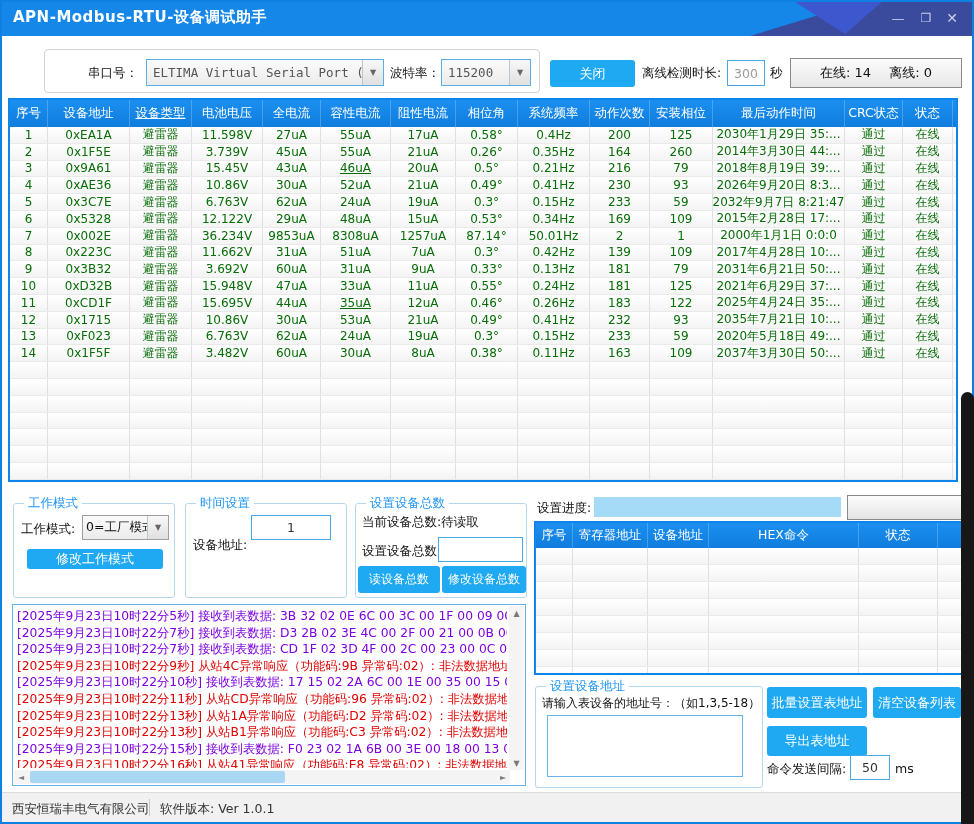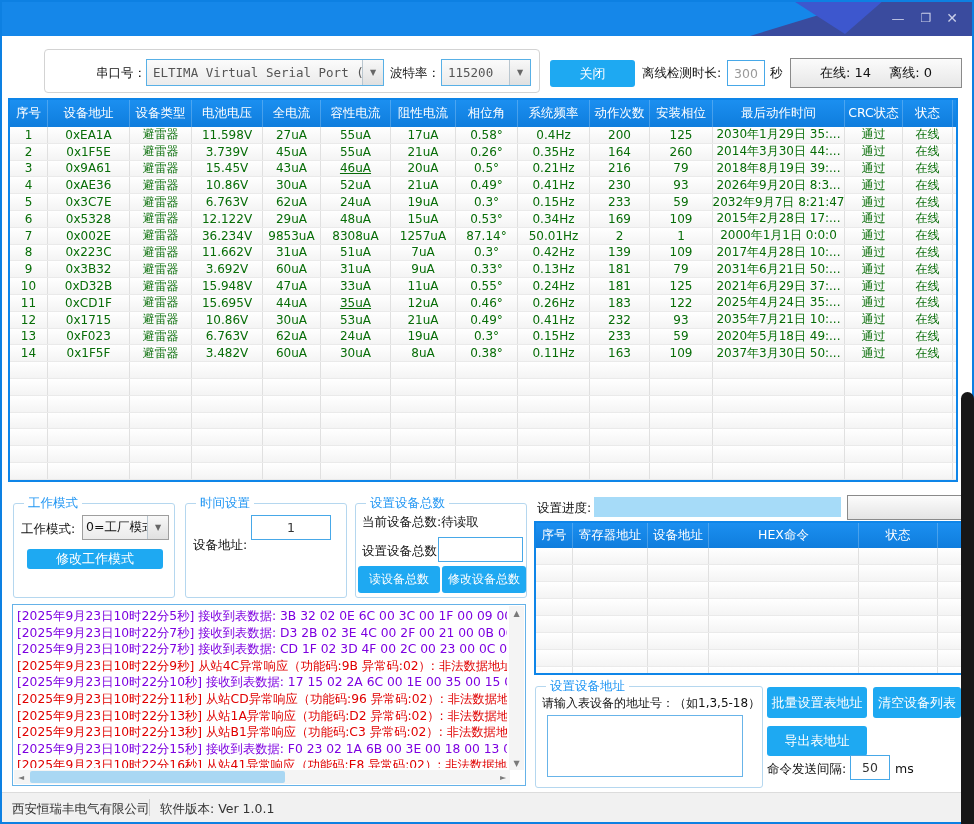--- a/index.html
+++ b/index.html
@@ -73,27 +73,28 @@
   #overlay-scrollbar { left:961px; top:392px; width:13px; height:432px; background:#171717; border-radius:8px 8px 0 0; z-index:60; }
 </style>
 </head>
 <body>
 
 <div id="titlebar" class="abs">
   <svg width="974" height="36">
     <polygon points="868,0 974,0 974,36 750,36" fill="#3A4B9E"></polygon>
     <polygon points="792,0 884,0 845,34" fill="#3D57CE"></polygon>
   </svg>
+  <div id="title">APN-Modbus-RTU-设备调试助手</div>
   <div id="wc-min" class="wc">—</div>
   <div id="wc-max" class="wc">❐</div>
   <div id="wc-close" class="wc">✕</div>
 </div>
 
 <div id="tb-frame" class="abs"></div>
-<div class="lbl" style="left:96px;top:65px;">串口号：</div>
+<div class="lbl" style="left:88px;top:65px;">串口号：</div>
 <div class="combo" style="left:146px;top:59px;width:238px;">
   <div class="val">ELTIMA Virtual Serial Port (COM1-2</div>
   <div class="arrow">▼</div>
 </div>
 <div class="lbl" style="left:390px;top:65px;">波特率：</div>
 <div class="combo" style="left:441px;top:59px;width:90px;">
   <div class="val">115200</div>
   <div class="arrow">▼</div>
 </div>
 <div class="btn abs" style="left:550px;top:60px;width:85px;height:27px;">关闭</div>
@@ -102,21 +103,21 @@
 <div class="lbl" style="left:770px;top:65px;">秒</div>
 <div id="status-box" class="abs">
   <span>在线: 14</span>
   <span>离线: 0</span>
 </div>
 
 <div class="tbl" style="left:8px;top:98px;width:950px;height:384px;">
   <div id="dev-head" class="t-head">
       <div class="cell" style="width: 38px;">序号</div>
       <div class="cell" style="width: 82px;">设备地址</div>
-      <div class="cell" style="width: 62px;">设备类型</div>
+      <div class="cell" style="width: 62px; text-decoration: underline;">设备类型</div>
       <div class="cell" style="width: 71px;">电池电压</div>
       <div class="cell" style="width: 58px;">全电流</div>
       <div class="cell" style="width: 70px;">容性电流</div>
       <div class="cell" style="width: 65px;">阻性电流</div>
       <div class="cell" style="width: 62px;">相位角</div>
       <div class="cell" style="width: 72px;">系统频率</div>
       <div class="cell" style="width: 60px;">动作次数</div>
       <div class="cell" style="width: 63px;">安装相位</div>
       <div class="cell" style="width: 132px;">最后动作时间</div>
       <div class="cell" style="width: 58px;">CRC状态</div>

